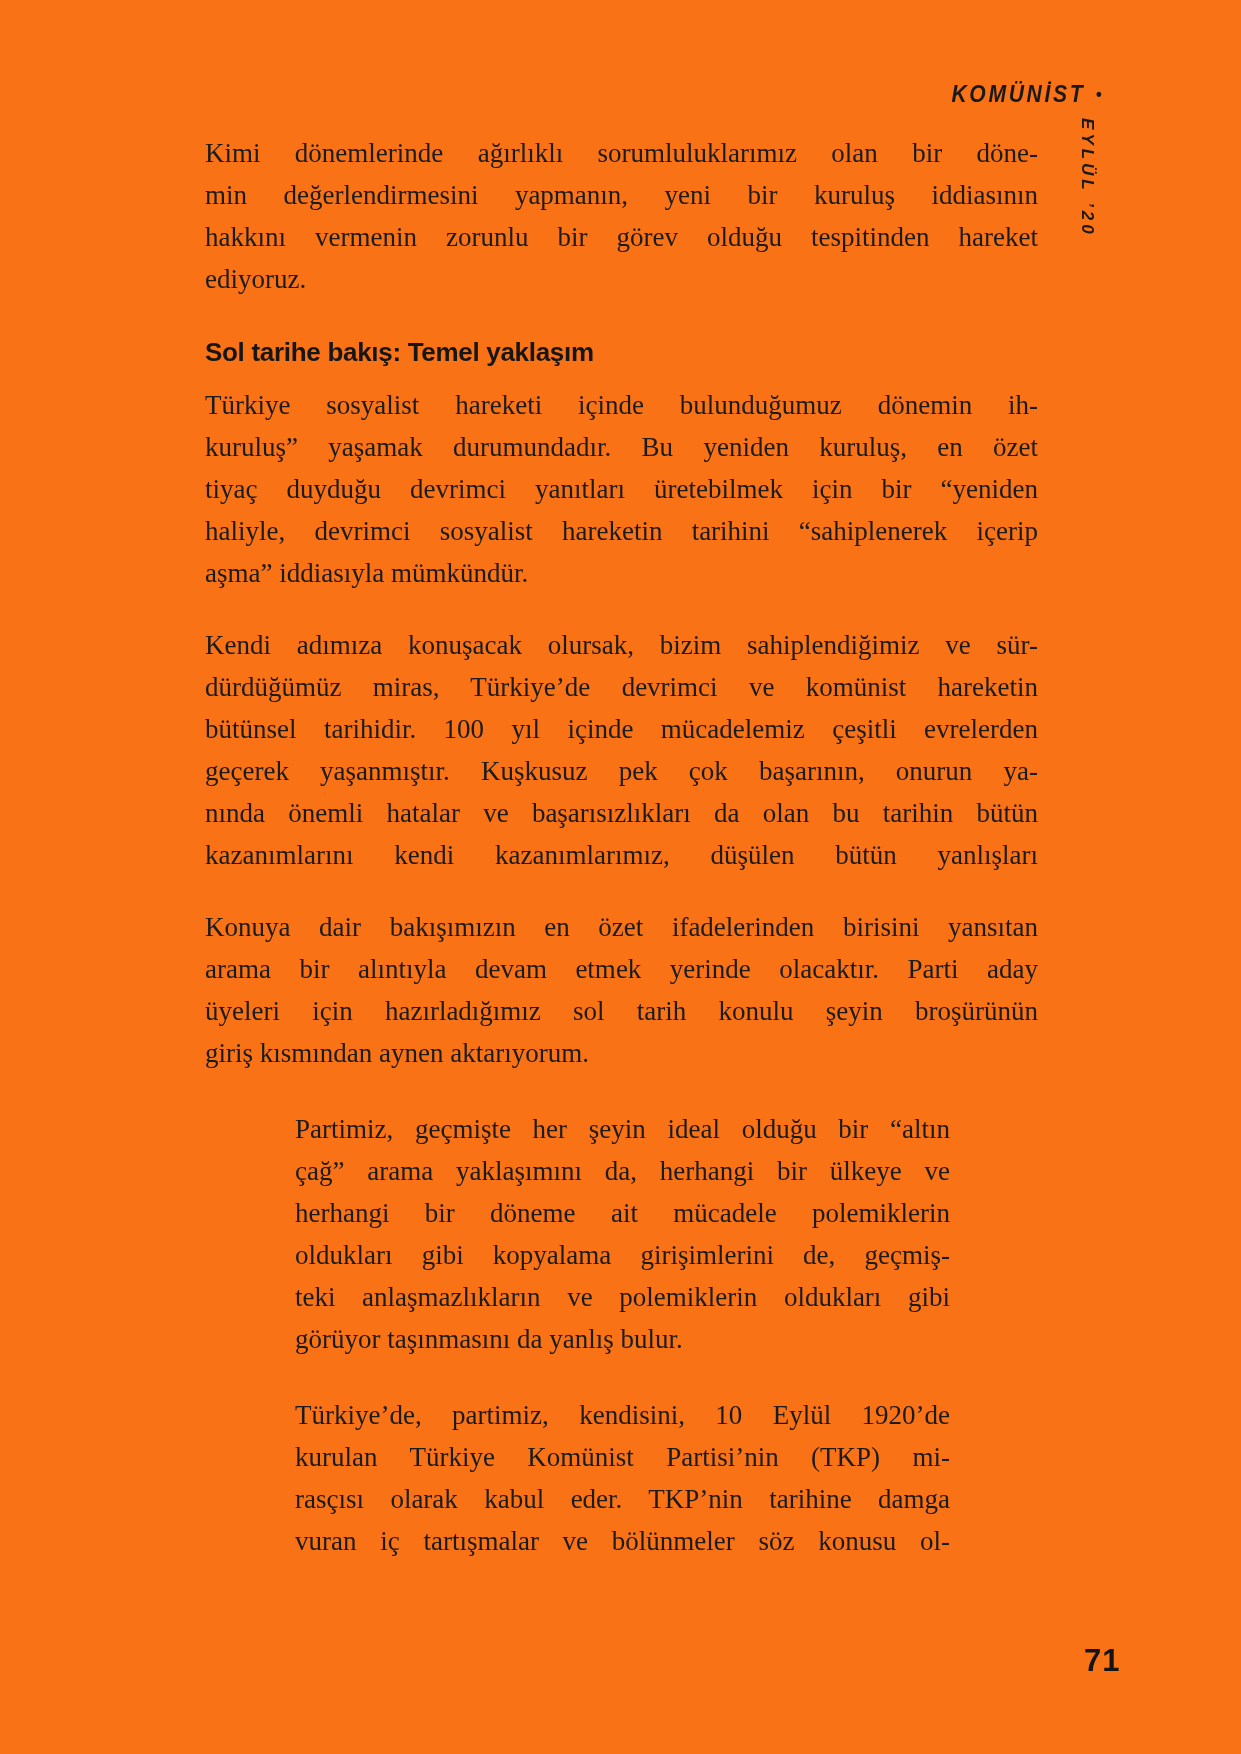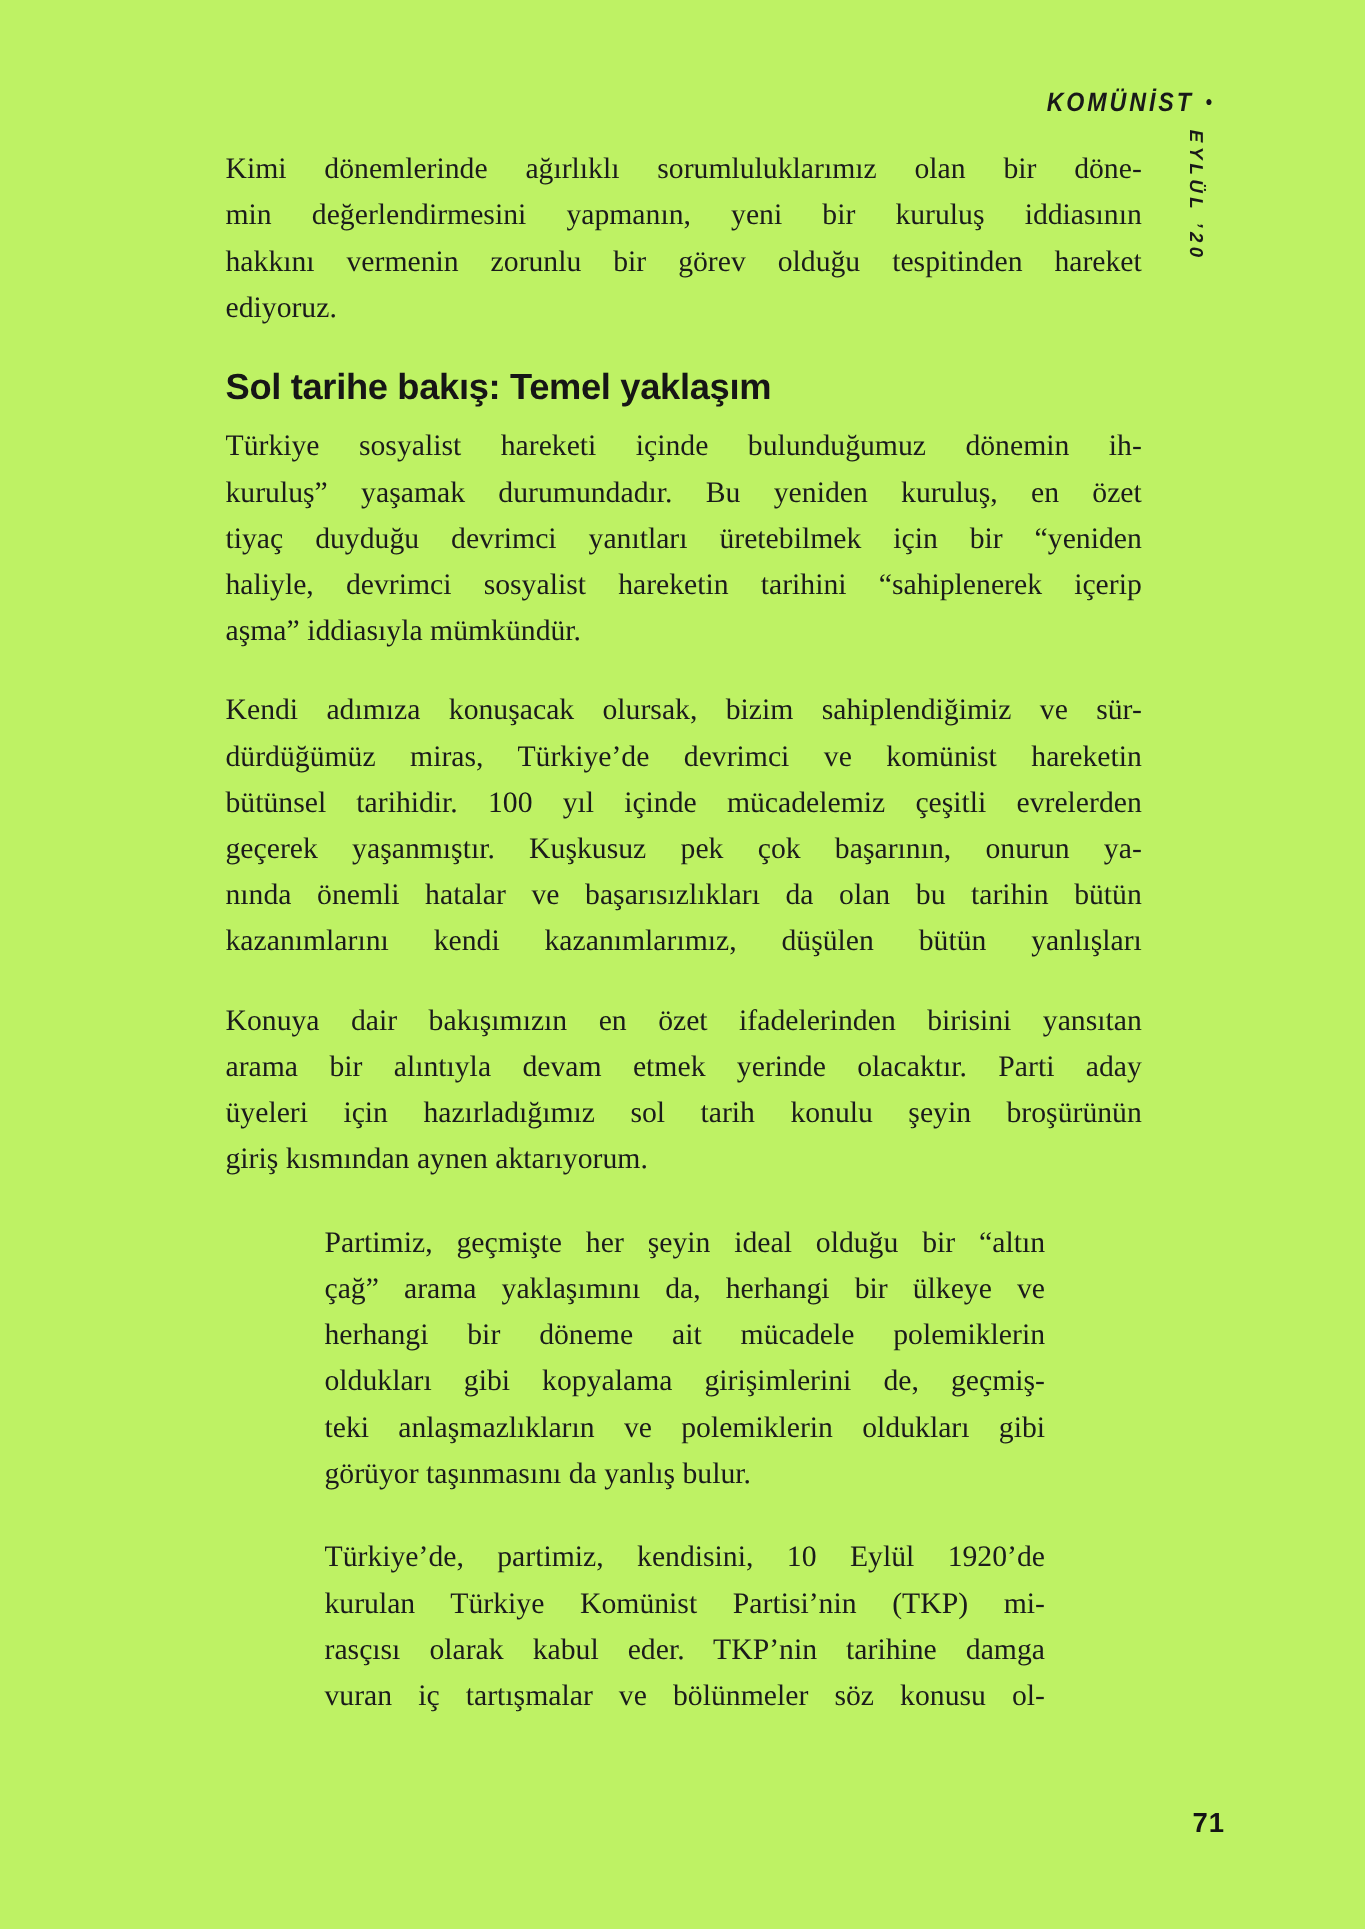--- a/index.html
+++ b/index.html
@@ -1,20 +1,20 @@
 <!DOCTYPE html>
 <html lang="tr"><head>
 <meta charset="utf-8">
 <style>
   html, body { margin: 0; padding: 0; }
   .page {
     position: relative;
     width: 1241px;
     height: 1754px;
-    background: #bef264;
+    background: #f97316;
     color: #1b1b1b;
     font-family: "Liberation Serif", serif;
     overflow: hidden;
   }
 
   
   .masthead {
     position: absolute;
     top: 80px;
     right: 139px;
@@ -69,39 +69,39 @@
     text-justify: inter-word;
     white-space: normal;
   }
   .para .line.last {
     -moz-text-align-last: left;
     text-align-last: left;
   }
   .section-heading {
     font-family: "Liberation Sans", sans-serif;
     font-weight: 700;
-    font-size: 33px;
+    font-size: 26px;
     line-height: 44px;
     letter-spacing: -0.3px;
     margin: 14px 0 10px 0;
     color: #161616;
   }
   .quote {
     margin: 34px 0 34px 90px;
     width: 655px;
   }
 
   
   .page-number {
     position: absolute;
     top: 1643px;
     left: 1084px;
     font-family: "Liberation Sans", sans-serif;
     font-weight: 700;
-    font-size: 25px;
+    font-size: 31px;
     color: #141414;
     letter-spacing: 1px;
   }
 </style>
 </head>
 <body>
 
 <div class="page">
 
   <div class="masthead">

